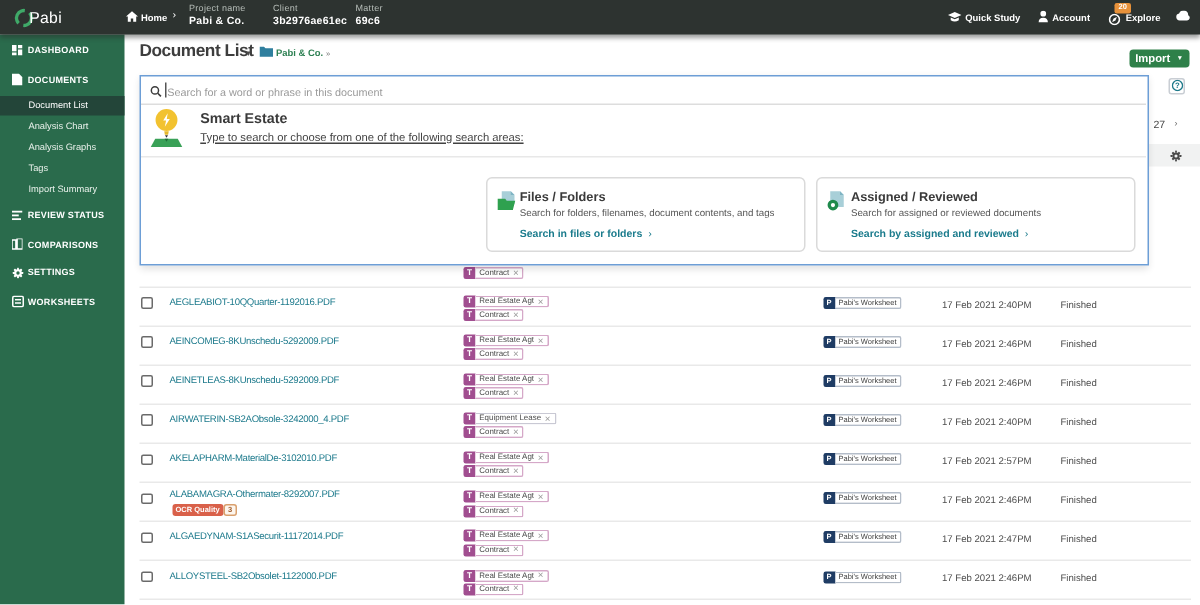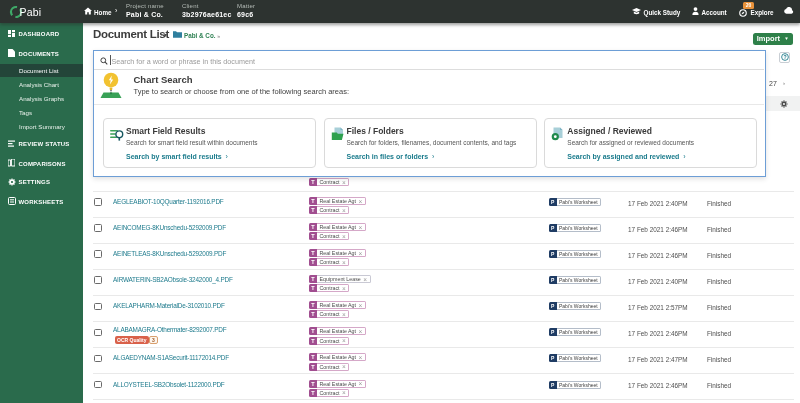--- a/index.html
+++ b/index.html
@@ -276,36 +276,24 @@
       <div class="abs" style="left:0; top:17.5px; width:670px; height:1px; background:#ddd;"></div>
 
       <svg class="abs" style="left:5px; top:19.5px" width="24" height="28" viewBox="0 0 24 28">
         <circle cx="12" cy="9" r="7.3" fill="#f2c230"></circle>
         <path d="M12.8 4.5 L9.8 9.3 h1.9 L10.9 13.5 14.2 8.4 h-2 z" fill="#fff"></path>
         <path d="M10.5 16.5 h3 l-.4 2.4 h-2.2 z" fill="#e5b82c"></path>
         <path d="M11 19.2 h2 l-1 1.6 z" fill="#333"></path>
         <path d="M4.5 21.5 h15 l3 5.5 h-21 z" fill="#39a157"></path>
         <path d="M10.8 21.5 h2.4 l-1.2 2 z" fill="#1e6a38"></path>
       </svg>
-      <div class="abs" style="left:39.5px; top:22.5px; font-size:9.5px; font-weight:bold; color:#3a3a3a;">Chart Search</div>
-      <div class="abs" style="left:39.5px; top:35.5px; font-size:7.5px; color:#424242;">Type to search or choose from one of the following search areas:</div>
+      <div class="abs" style="left:39.5px; top:22.5px; font-size:9.5px; font-weight:bold; color:#3a3a3a;">Smart Estate</div>
+      <div class="abs" style="left:39.5px; top:35.5px; font-size:7.5px; color:#424242;text-decoration:underline;">Type to search or choose from one of the following search areas:</div>
       <div class="abs" style="left:0; top:52.5px; width:670px; height:1px; background:#e8e8e8;"></div>
 
-      <div class="card" style="left:9px;">
-        <svg class="abs" style="left:6px; top:9px" width="14" height="14" viewBox="0 0 14 14">
-          <rect x="0" y="2" width="8" height="1.6" rx=".8" fill="#3aa157"></rect>
-          <rect x="0" y="5.2" width="6" height="1.6" rx=".8" fill="#3aa157"></rect>
-          <rect x="0" y="8.4" width="7" height="1.6" rx=".8" fill="#3aa157"></rect>
-          <circle cx="9.3" cy="6.3" r="3.4" fill="#fff" stroke="#15575f" stroke-width="1.4"></circle>
-          <line x1="9.3" y1="9.8" x2="9.3" y2="12.6" stroke="#15575f" stroke-width="1.6"></line>
-        </svg>
-        <div class="ttl">Smart Field Results</div>
-        <div class="dsc">Search for smart field result within documents</div>
-        <div class="lnk">Search by smart field results &nbsp;<span style="font-weight:normal">›</span></div>
-      </div>
       <div class="card" style="left:229.5px;">
         <svg class="abs" style="left:6px; top:8px" width="14" height="14" viewBox="0 0 14 14">
           <path d="M3.5 0.5 h6 l2.5 2.5 v6 h-8.5 z" fill="#a8cfd8"></path>
           <path d="M9.5 .5 l2.5 2.5 h-2.5 z" fill="#7fb4c4"></path>
           <path d="M.8 5.5 h5 l1 1.3 h5.7 l-1.6 6.2 h-10.1 z" fill="#2fa14f"></path>
         </svg>
         <div class="ttl">Files / Folders</div>
         <div class="dsc">Search for folders, filenames, document contents, and tags</div>
         <div class="lnk">Search in files or folders &nbsp;<span style="font-weight:normal">›</span></div>
       </div>

